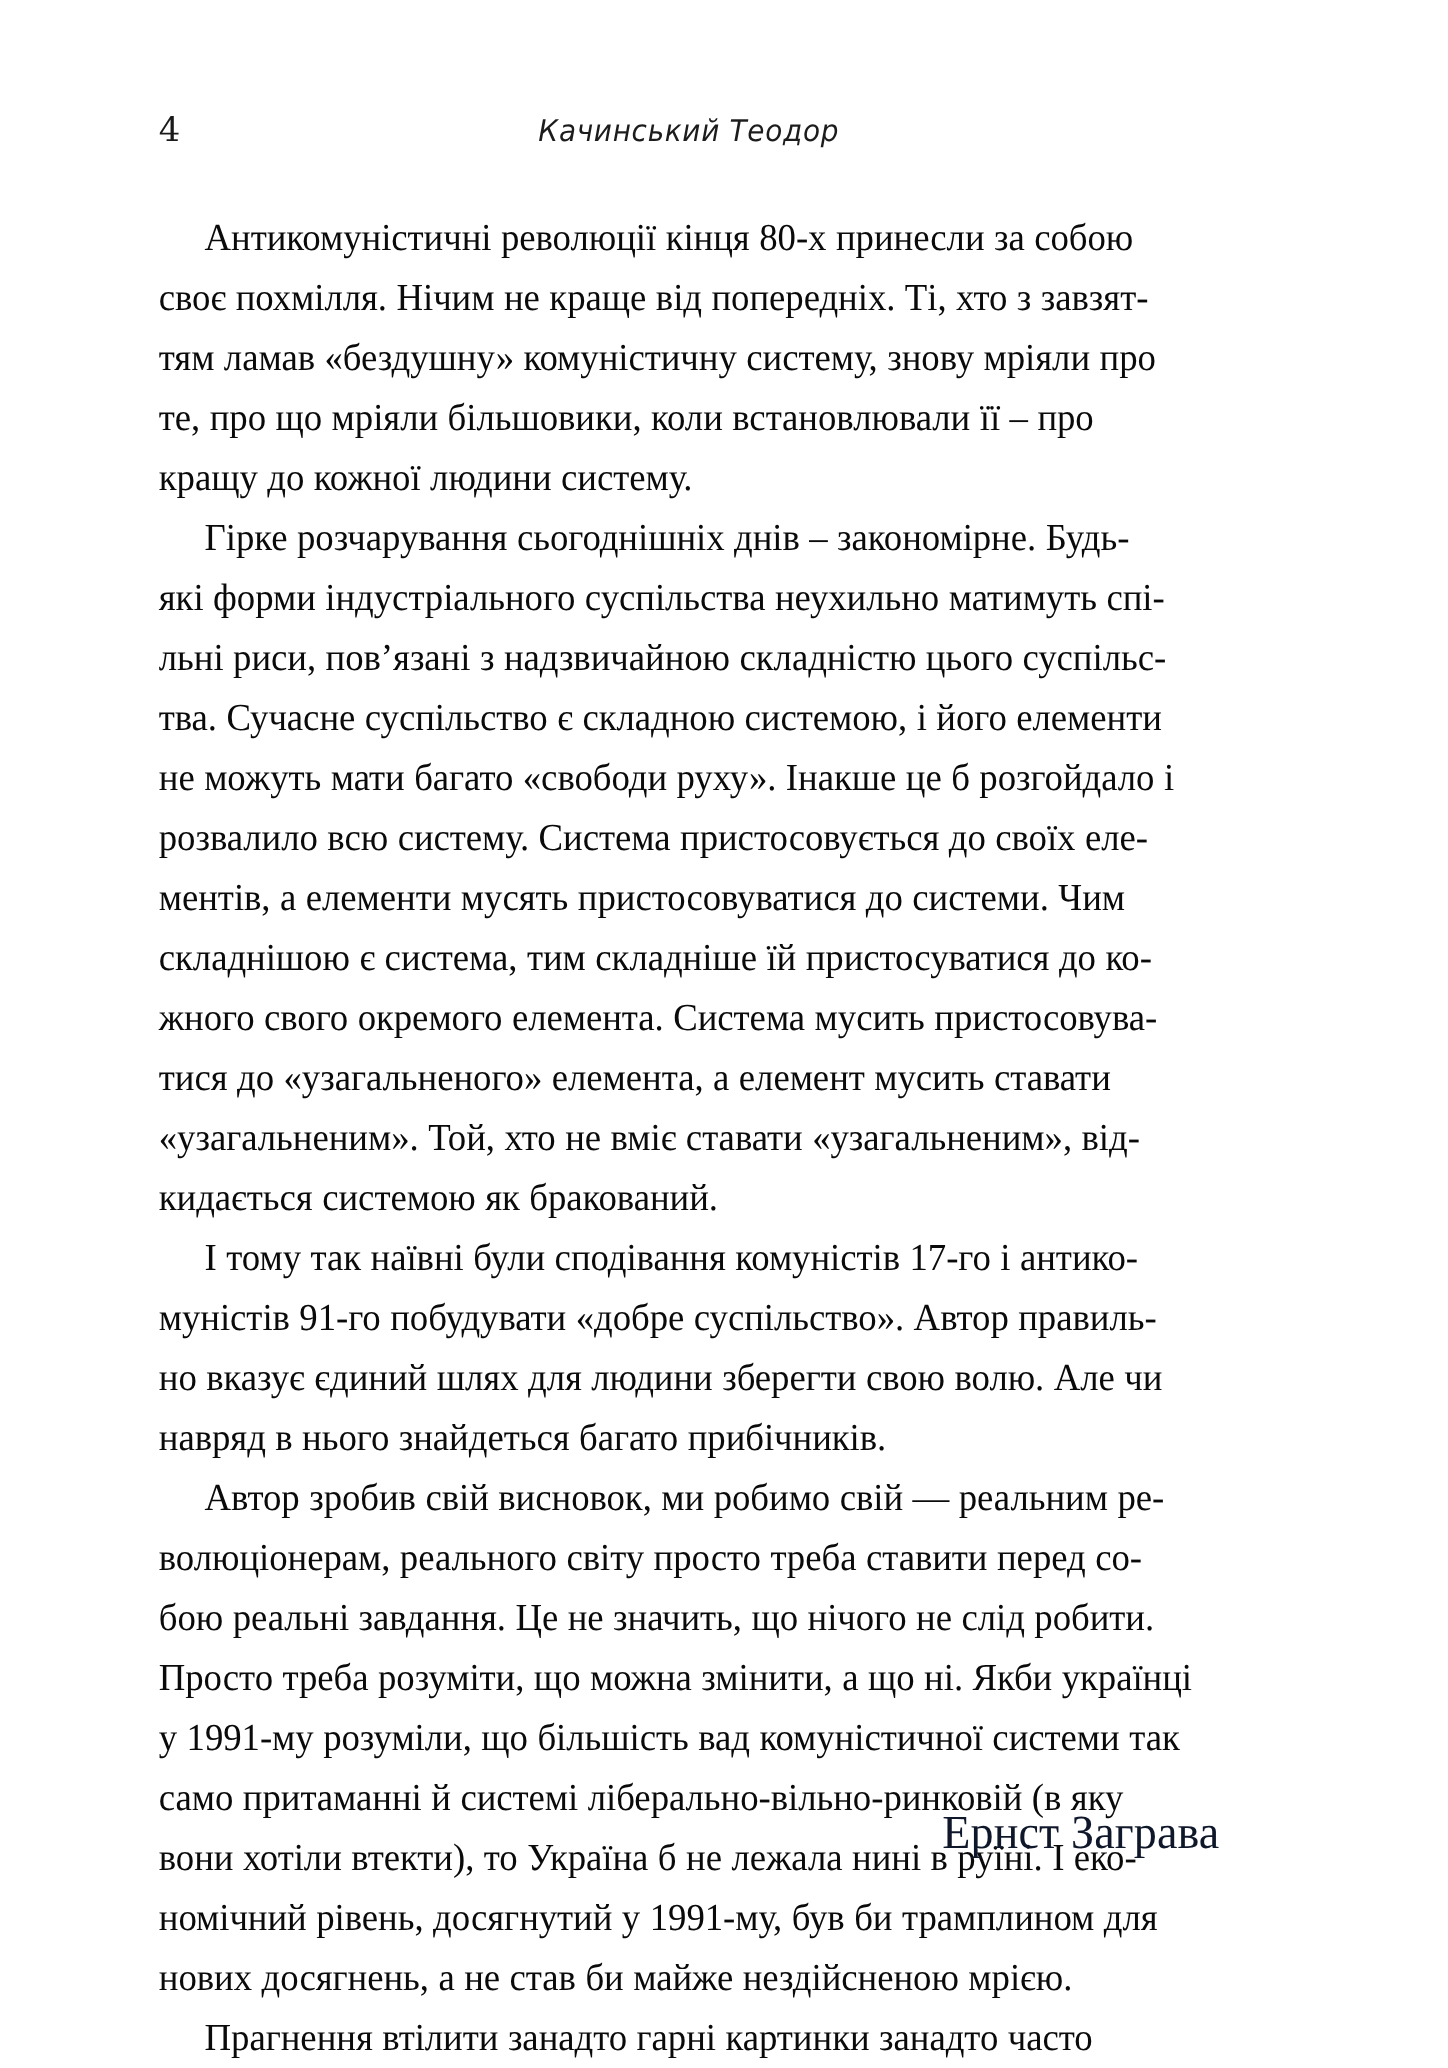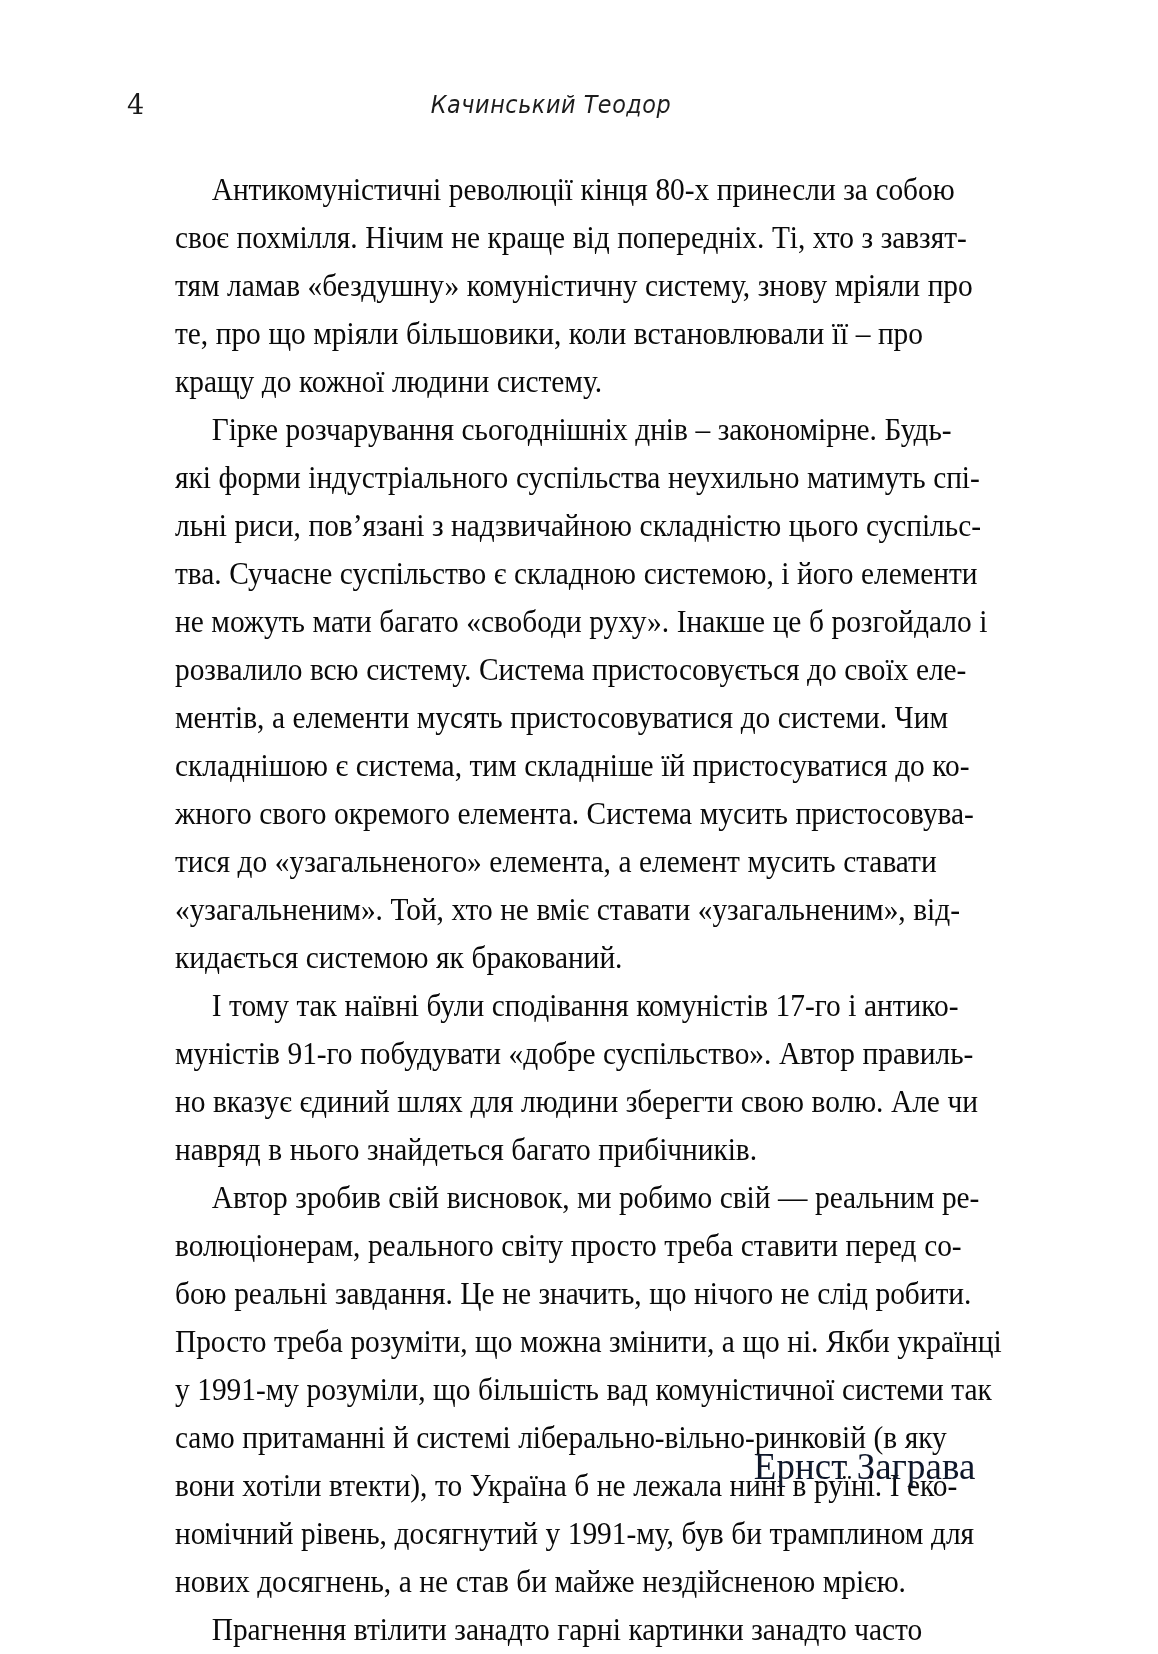--- a/index.html
+++ b/index.html
@@ -58,21 +58,20 @@
     transform: scaleX(0.93);
     transform-origin: center top;
   }
 
   
   .text-block {
     position: absolute;
     left: 127px;
     top: 166px;
     width: 848px;
-    margin-left: 48px;
   }
 
   .para {
     margin: 0;
     text-align: justify;
     text-justify: inter-word;
     text-indent: 38px;
     font-size: 30.5px;
     line-height: 48px;
     letter-spacing: -0.05px;

